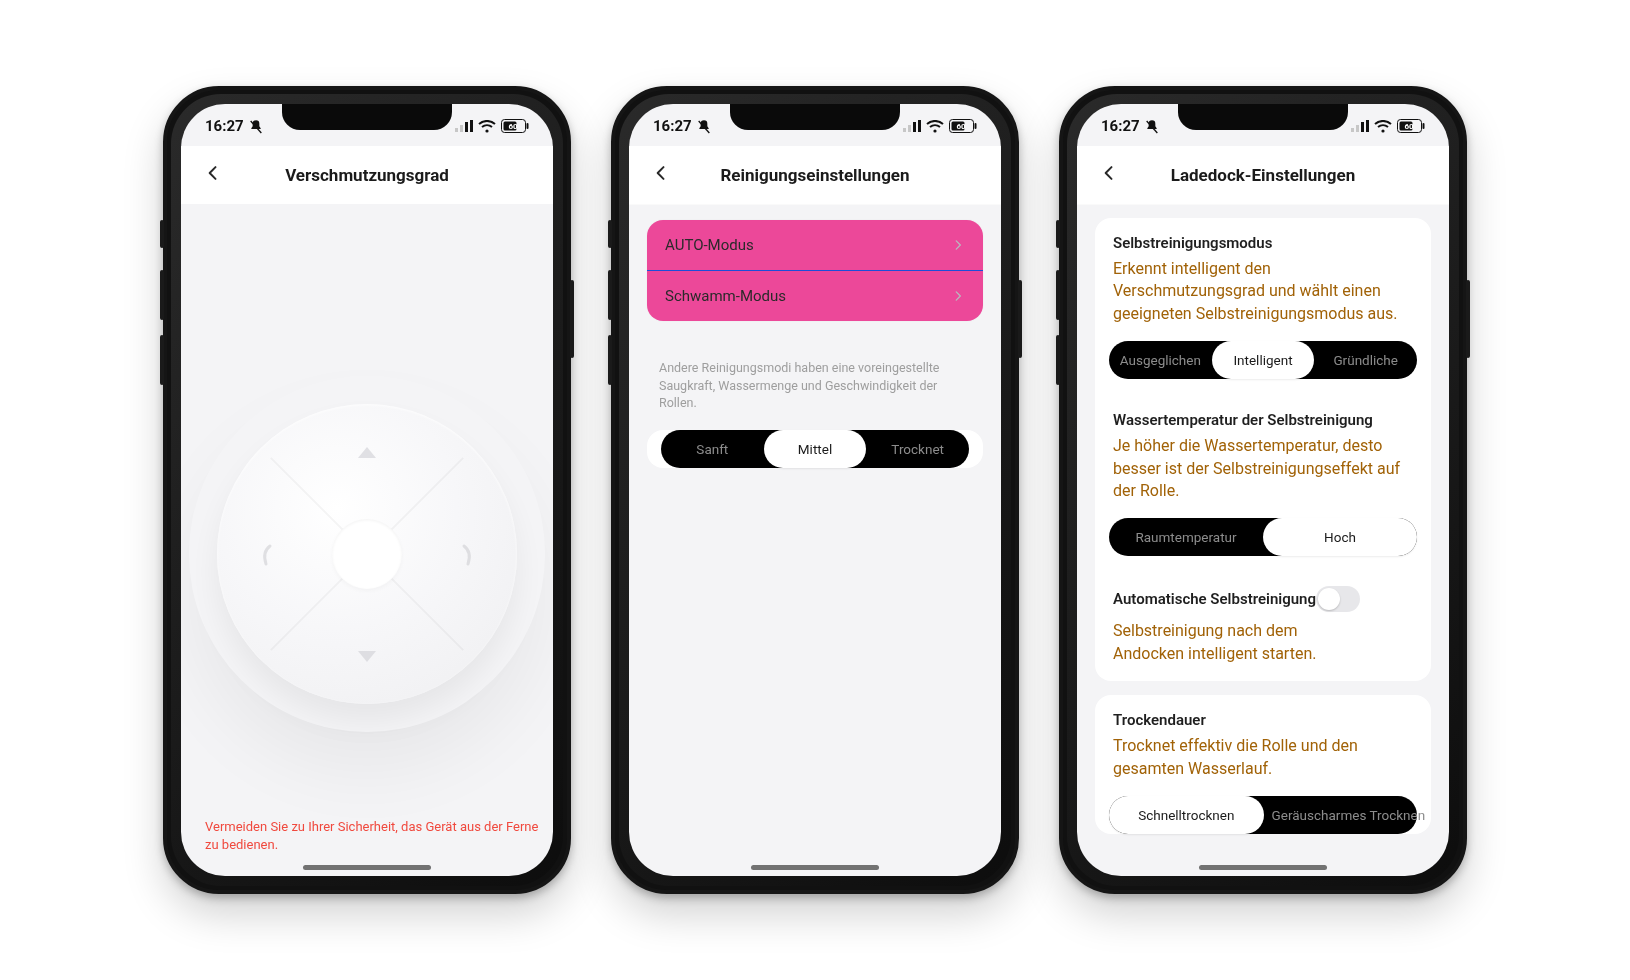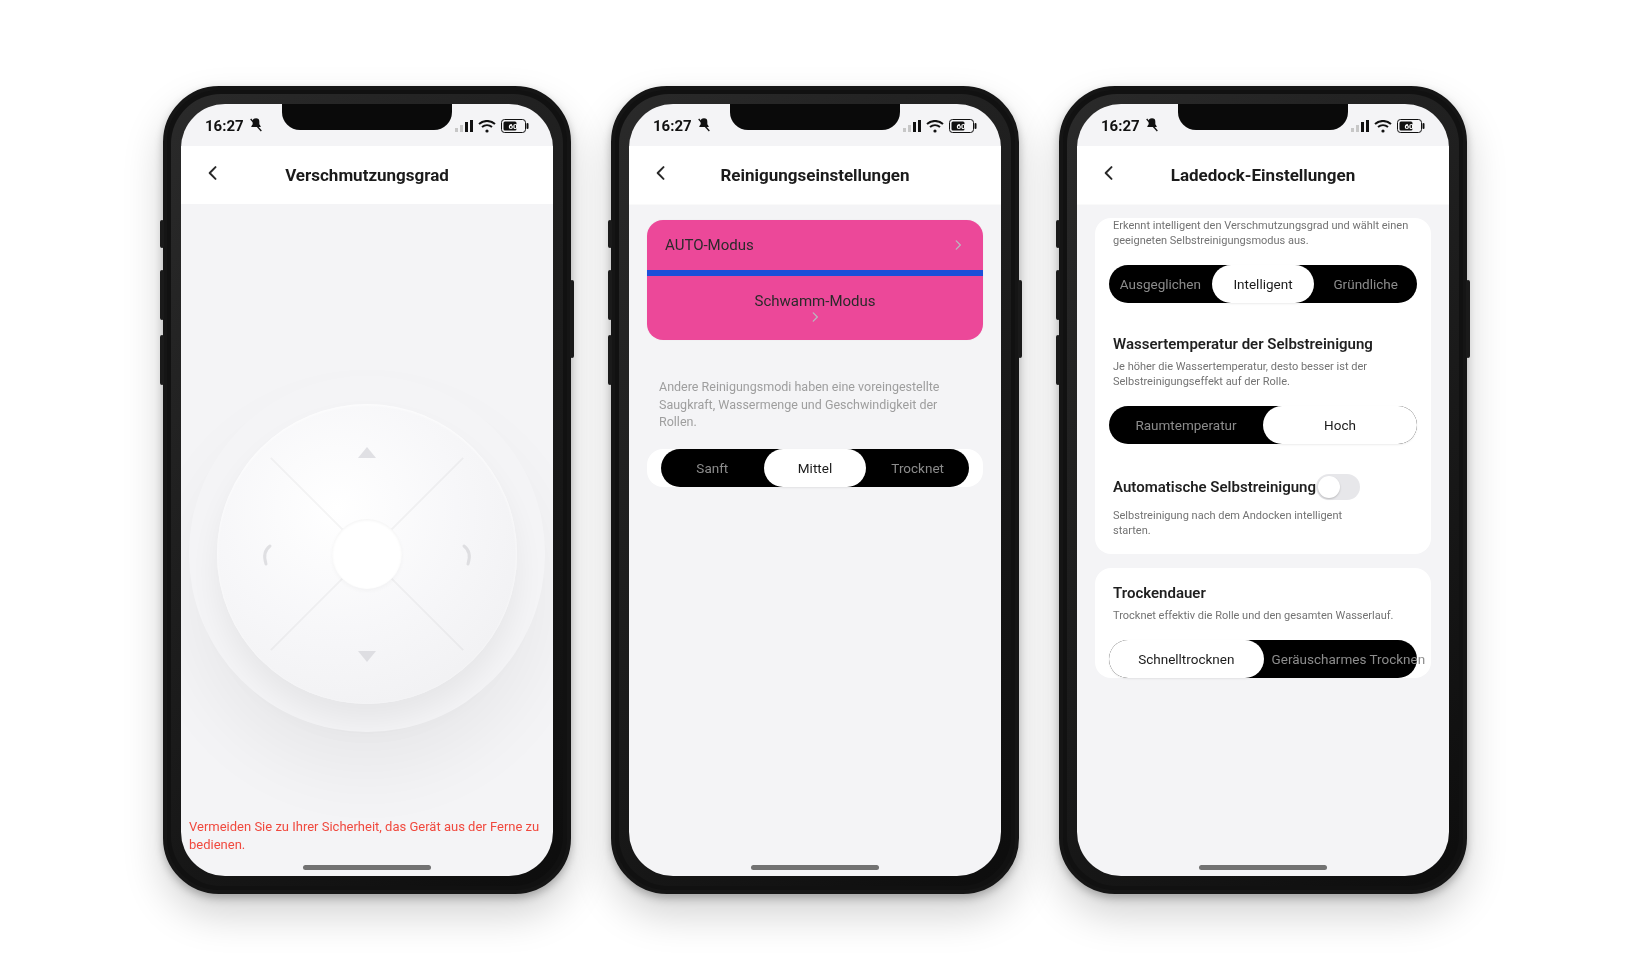--- a/index.html
+++ b/index.html
@@ -68,21 +68,21 @@
   .status-bar {
     height: 40px;
     display: flex;
     align-items: center;
     justify-content: space-between;
     padding: 2px 24px 0 24px;
     font-weight: 700;
     font-size: 15px;
     color: #111;
   }
-  .status-left { display:flex; align-items:flex-start; gap:4px;}
+  .status-left { display:flex; align-items:flex-end; gap:4px;}
   .status-right{ display:flex; align-items:center; gap:5px;}
   .icon { display:inline-flex; align-items:center; justify-content:center; }
   .bell-slash svg, .signal svg, .wifi svg, .battery svg, .chev svg, .arrow svg, .dpad svg {
     display:block;
   }
   .nav {
     position: relative;
     height: 58px;
     display: flex;
     align-items: center;
@@ -116,38 +116,38 @@
     border-radius: 16px;
     margin: 10px 8px 14px;
     box-shadow: 0 0 0 1px rgba(0,0,0,.01);
   }
   .row {
     display: flex;
     align-items: center;
     justify-content: space-between;
     padding: 16px 18px;
   }
-  .row + .row { border-top:6px solid #1d4ed8;flex-direction:column;}
+  .row + .row { border-top:1px solid #1d4ed8;}
   .row .label { font-size:15px; color:#2a2a2a;}
   .muted-note {
     color:#9e9e9e;
     font-size:12.5px;
     line-height:1.4;
     padding: 2px 20px 10px;
     margin-top: 36px;
   }
   .section-title {
     font-size:15px;
     color:#1f1f1f;
     font-weight:600;
     padding: 16px 18px 6px;
   }
   .section-desc {
-    color:#737373;
-    font-size:11px;
+    color:#a16207;
+    font-size:16px;
     line-height:1.4;
     padding: 0 18px 10px;
   }
   .seg {
     display:flex;
     background:#000000;
     border-radius:22px;
     margin: 6px 14px 16px;
     height:38px;
     align-items:stretch;
@@ -216,21 +216,21 @@
   .tri.down{border-left:9px solid transparent;border-right:9px solid transparent;border-top:11px solid #cfcfd3;}
   .curv-icon{width:20px;height:24px;opacity:.6;}
   .cross-lines{position:absolute;inset:0;}
   .cross-lines::before, .cross-lines::after{
     content:"";position:absolute;background:rgba(0,0,0,.04);
   }
   .cross-lines::before{left:50%;top:14px;bottom:14px;width:2px;transform:translateX(-50%) rotate(45deg);}
   .cross-lines::after{left:50%;top:14px;bottom:14px;width:2px;transform:translateX(-50%) rotate(-45deg);}
 
   .s1-warning{
-    position:absolute; left:8px; right:8px; bottom:22px;
+    position:absolute; left:24px; right:8px; bottom:22px;
     color:#f0493e; font-size:13px; line-height:1.4;
   }
   .home-ind{
     position:absolute; bottom:6px; left:50%; transform:translateX(-50%);
     width:128px;height:5px;border-radius:3px;background:#1a1a1a; opacity:.6;
   }
 
   .chev-r svg{stroke:#b9b9bf;}
   .nav .back svg{stroke:#2a2a2a;}
   .wide-seg .opt{flex:1 1 0;}
@@ -459,20 +459,21 @@
           <span class="back">
             <svg width="20" height="20" viewBox="0 0 24 24" fill="none" stroke-width="2.4" stroke-linecap="round" stroke-linejoin="round">
                 <polyline points="15 5 8 12 15 19"></polyline>
               </svg>
           </span>
           <span class="title">Ladedock-Einstellungen</span>
         </div>
 
         <div class="content">
           <div class="seg-card">
+            <div class="section-title">Selbstreinigungsmodus</div>
             <div class="section-desc">Erkennt intelligent den Verschmutzungsgrad und wählt einen geeigneten Selbstreinigungsmodus aus.</div>
             <div class="seg wide-seg">
               <div class="opt">Ausgeglichen</div>
               <div class="opt selected">Intelligent</div>
               <div class="opt">Gründliche</div>
             </div>
 
             <div class="section-title">Wassertemperatur der Selbstreinigung</div>
             <div class="section-desc">Je höher die Wassertemperatur, desto besser ist der Selbstreinigungseffekt auf der Rolle.</div>
             <div class="seg">

